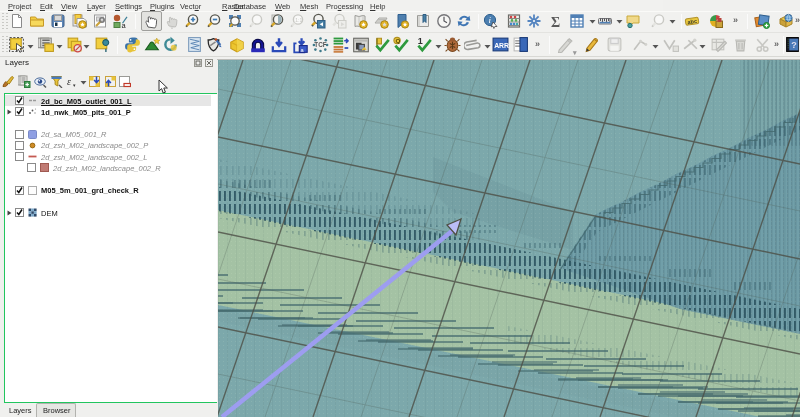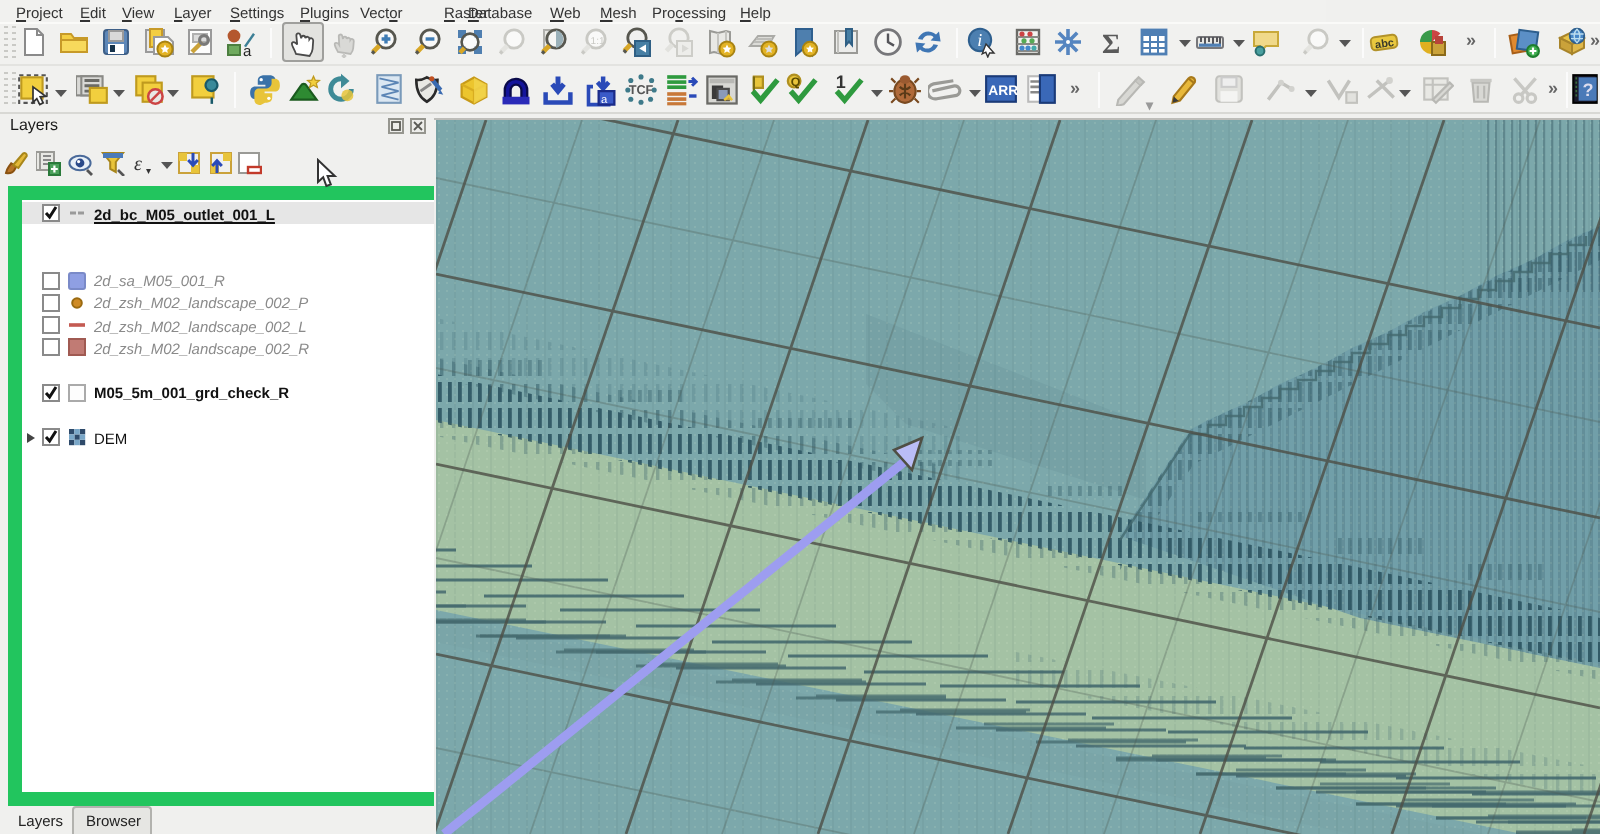--- a/index.html
+++ b/index.html
@@ -1,21 +1,21 @@
 <!DOCTYPE html>
 <html><head><meta charset="utf-8"><style>
 *{margin:0;padding:0;box-sizing:border-box}
 html,body{width:800px;height:417px;overflow:hidden;font-family:"Liberation Sans",sans-serif;background:#f0f0ee}
 .ic{position:absolute}
 #menubar{position:absolute;left:0;top:0;width:663px;height:11px;background:#f1f1ef;font-size:7.5px;color:#333}
 #menubar span{position:absolute;top:1.5px}
 #tb1{position:absolute;left:0;top:11px;width:800px;height:21px;background:#f1f1ef;border-top:1px solid #fafaf8}
 #tb2{position:absolute;left:0;top:32px;width:800px;height:25px;background:#f1f1ef;border-top:1px solid #e3e3e0;border-bottom:1px solid #d8d8d4}
 #panel{position:absolute;left:0;top:57px;width:217px;height:346px;background:#f0f0ee}
-#list{position:absolute;left:4px;top:36px;width:252px;height:310px;background:#fff;border:7px solid #22c55e}
+#list{position:absolute;left:4px;top:36px;width:252px;height:310px;background:#fff;border:1px solid #22c55e}
 #tabs{position:absolute;left:0;top:403px;width:217px;height:14px;background:#f0f0ee;font-size:7.5px;color:#222}
 #map-wrap{position:absolute;left:217px;top:57px;width:583px;height:360px;background:#f0f0ee}
 u{text-decoration:underline}
 </style></head><body>
 <div id="menubar">
 <span style="left:8px"><u>P</u>roject</span>
     <span style="left:40px"><u>E</u>dit</span>
     <span style="left:61px"><u>V</u>iew</span>
     <span style="left:87px"><u>L</u>ayer</span>
     <span style="left:115px"><u>S</u>ettings</span>
@@ -504,20 +504,36 @@
         <div style="position:absolute;left:0;top:0;width:206px;height:11px;background:#e6e6e6"></div>
         <svg style="position:absolute;left:10px;top:1px" width="9" height="9" viewBox="0 0 9 9">
           <rect x="0.5" y="0.5" width="8" height="8" fill="#fff" stroke="#8a8a8a"></rect>
           <path d="M2,4.5 l1.8,2 L7,1.5" stroke="#111" stroke-width="1.5" fill="none"></path>
         </svg>
         <svg style="position:absolute;left:23px;top:1px" width="10" height="9" viewBox="0 0 10 9">
           <path d="M1,4.5 h3 M5,4.5 h3" stroke="#9a9a9a" stroke-width="1.6"></path>
         </svg>
         <div style="position:absolute;left:36px;top:1.5px;font-size:7.5px;font-weight:bold;text-decoration:underline;color:#111">2d_bc_M05_outlet_001_L</div>
       </div>
+<div style="position:absolute;left:0;top:12.2px;width:206px;height:11.2px">
+        <svg style="position:absolute;left:2px;top:3px" width="5" height="6" viewBox="0 0 5 6">
+          <path d="M0.5,0.5 L4.5,3 L0.5,5.5 Z" fill="#444"></path>
+        </svg>
+        <svg style="position:absolute;left:10px;top:1px" width="9" height="9" viewBox="0 0 9 9">
+          <rect x="0.5" y="0.5" width="8" height="8" fill="#fff" stroke="#8a8a8a"></rect>
+          <path d="M2,4.5 l1.8,2 L7,1.5" stroke="#111" stroke-width="1.5" fill="none"></path>
+        </svg>
+        <svg style="position:absolute;left:23px;top:1px" width="10" height="9" viewBox="0 0 10 9">
+          <circle cx="2" cy="6" r="0.9" fill="#555"></circle>
+          <circle cx="4.5" cy="3.5" r="0.9" fill="#555"></circle>
+          <circle cx="7" cy="6" r="0.7" fill="#888"></circle>
+          <circle cx="7.5" cy="2" r="0.6" fill="#888"></circle>
+        </svg>
+        <div style="position:absolute;left:36px;top:1.5px;font-size:7.5px;font-weight:bold;color:#111">1d_nwk_M05_pits_001_P</div>
+      </div>
 <div style="position:absolute;left:0;top:34.6px;width:206px;height:11.2px">
         <svg style="position:absolute;left:10px;top:1px" width="9" height="9" viewBox="0 0 9 9">
           <rect x="0.5" y="0.5" width="8" height="8" fill="#fff" stroke="#8a8a8a"></rect>
         </svg>
         <svg style="position:absolute;left:23px;top:1px" width="10" height="9" viewBox="0 0 10 9">
           <rect x="0.5" y="0.5" width="8" height="8" rx="1" fill="#8f9fe3" stroke="#7a8ac8"></rect>
         </svg>
         <div style="position:absolute;left:36px;top:1.5px;font-size:7.5px;font-style:italic;color:#8a8a8a">2d_sa_M05_001_R</div>
       </div>
 <div style="position:absolute;left:0;top:45.8px;width:206px;height:11.2px">
@@ -531,21 +547,21 @@
       </div>
 <div style="position:absolute;left:0;top:57.0px;width:206px;height:11.2px">
         <svg style="position:absolute;left:10px;top:1px" width="9" height="9" viewBox="0 0 9 9">
           <rect x="0.5" y="0.5" width="8" height="8" fill="#fff" stroke="#8a8a8a"></rect>
         </svg>
         <svg style="position:absolute;left:23px;top:1px" width="10" height="9" viewBox="0 0 10 9">
           <path d="M0.5,4.5 h8" stroke="#c45a52" stroke-width="1.8"></path>
         </svg>
         <div style="position:absolute;left:36px;top:1.5px;font-size:7.5px;font-style:italic;color:#8a8a8a">2d_zsh_M02_landscape_002_L</div>
       </div>
-<div style="position:absolute;left:0;top:68.2px;width:206px;height:11.2px">
+<div style="position:absolute;left:12px;top:68.2px;width:206px;height:11.2px">
         <svg style="position:absolute;left:10px;top:1px" width="9" height="9" viewBox="0 0 9 9">
           <rect x="0.5" y="0.5" width="8" height="8" fill="#fff" stroke="#8a8a8a"></rect>
         </svg>
         <svg style="position:absolute;left:23px;top:1px" width="10" height="9" viewBox="0 0 10 9">
           <rect x="0.5" y="0.5" width="8" height="8" fill="#c17b74" stroke="#a05a52"></rect>
         </svg>
         <div style="position:absolute;left:36px;top:1.5px;font-size:7.5px;font-style:italic;color:#8a8a8a">2d_zsh_M02_landscape_002_R</div>
       </div>
 <div style="position:absolute;left:0;top:90.6px;width:206px;height:11.2px">
         <svg style="position:absolute;left:10px;top:1px" width="9" height="9" viewBox="0 0 9 9">

